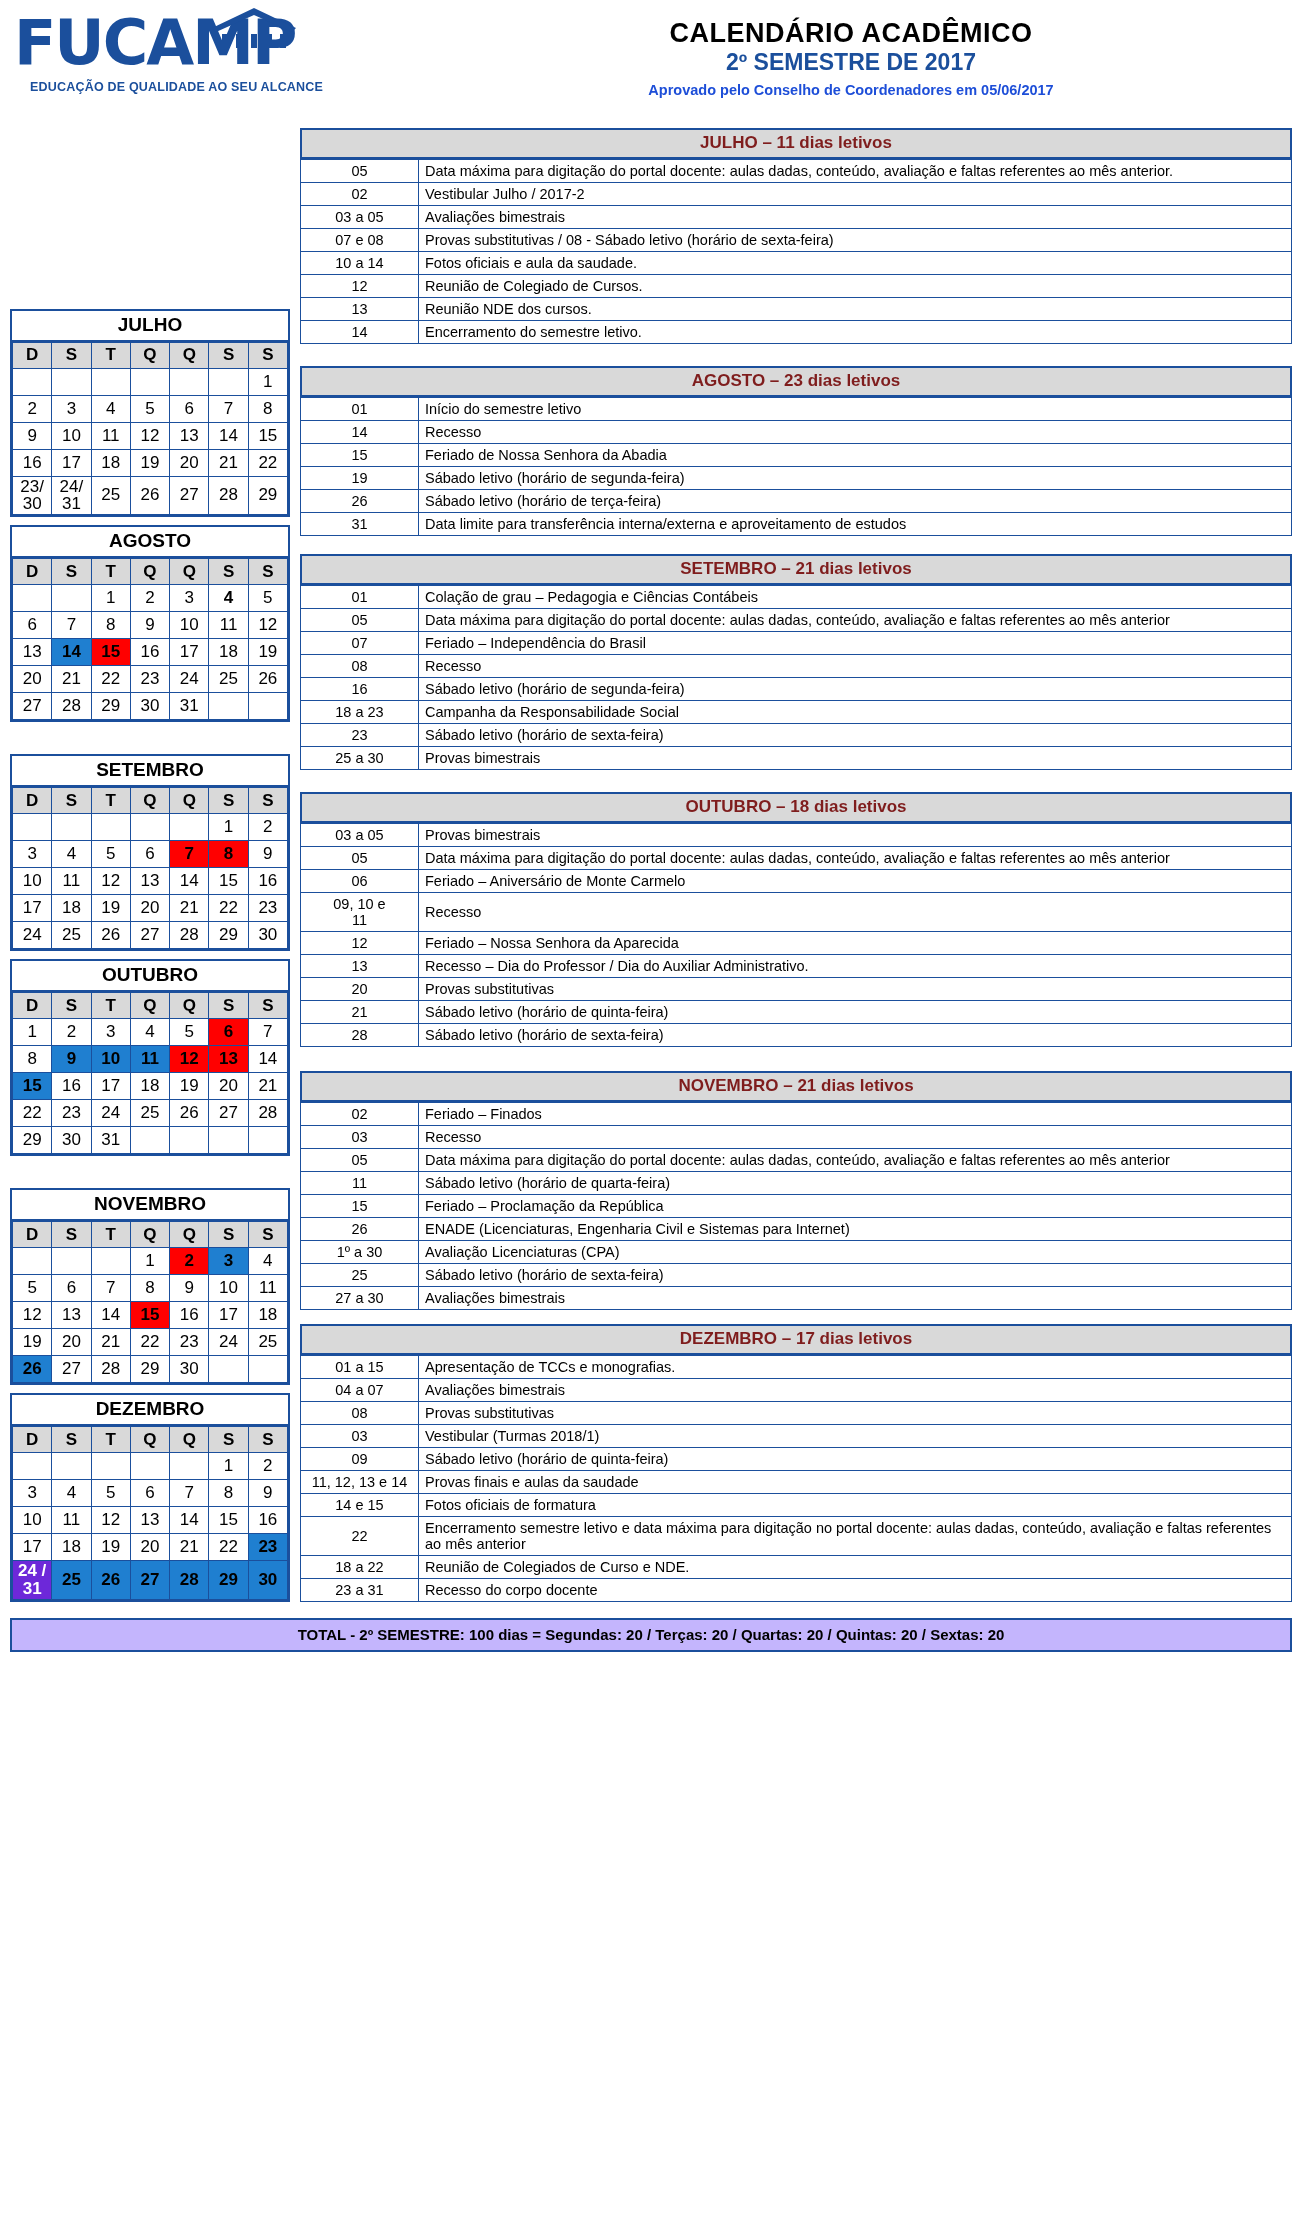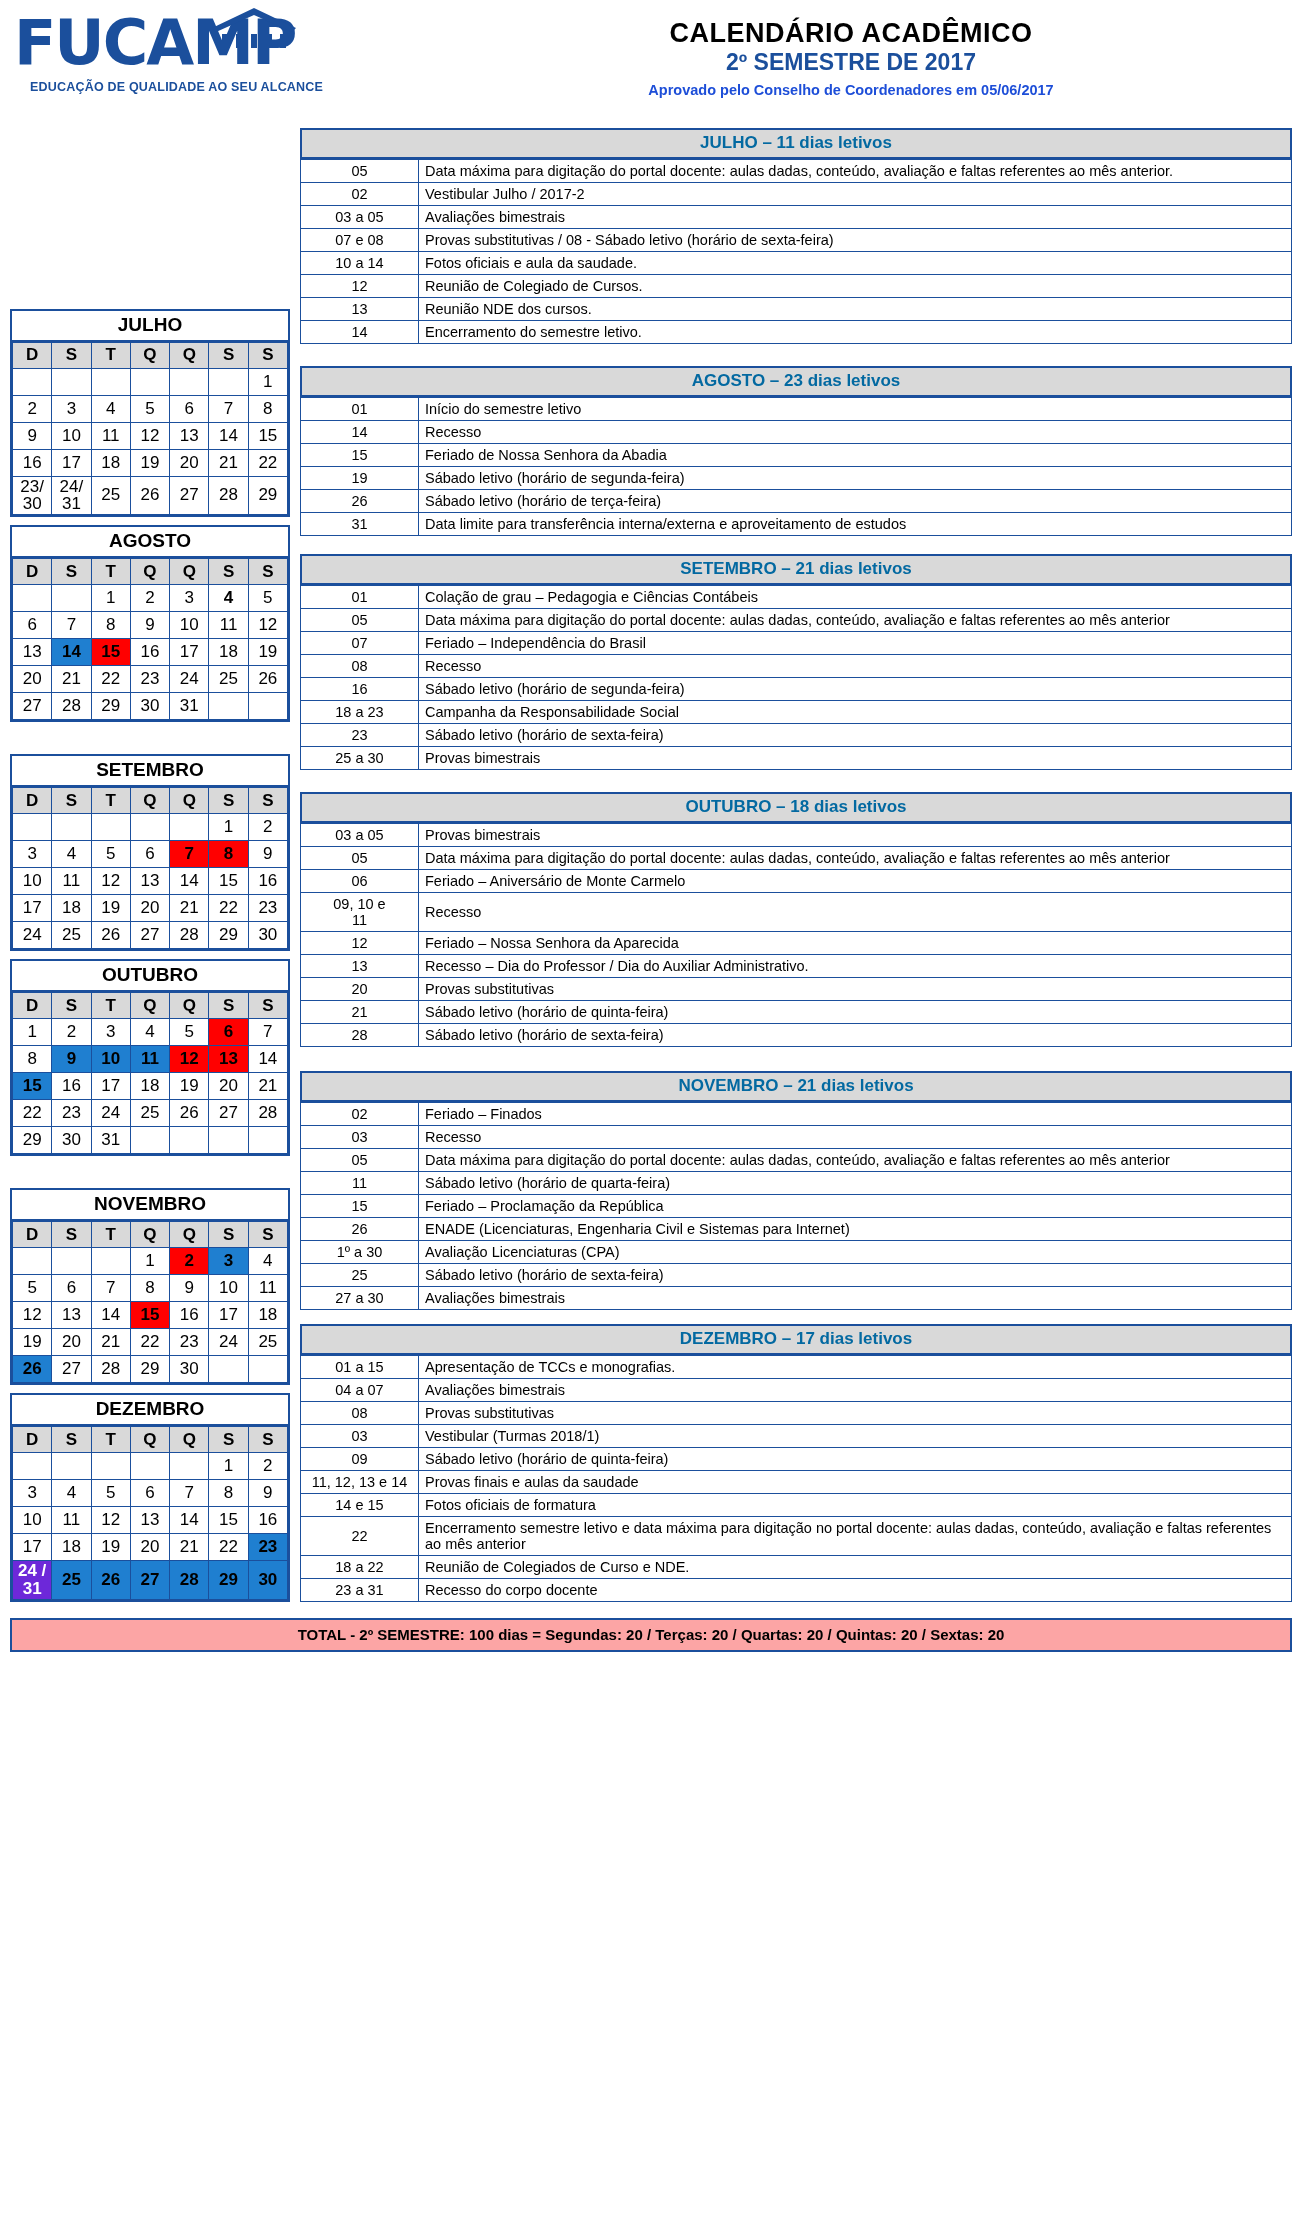--- a/index.html
+++ b/index.html
@@ -83,39 +83,39 @@
 
   
   .ev-block { margin-bottom: 8px; }
   .ev-head {
     background: #d9d9d9;
     border: 2px solid #1b4f9c;
     text-align: center;
     font-weight: bold;
     font-size: 17px;
     padding: 3px 0 4px 0;
-    color: #0369a1;
+    color: #7f1d1d;
   }
   table.ev { border-collapse: collapse; width: 100%; table-layout: fixed; }
   table.ev td {
     border: 1px solid #1b4f9c;
     font-size: 14.5px;
     padding: 3px 6px;
     color: #000;
     vertical-align: middle;
   }
   table.ev td.date {
     width: 118px; text-align: center; white-space: pre-line;
   }
   table.ev td.desc { text-align: left; }
 
   
   .footer {
     margin: 8px 0 0 0;
-    background: #fca5a5;
+    background: #c4b5fd;
     border: 2px solid #1b4f9c;
     text-align: center;
     font-weight: bold;
     font-size: 15px;
     padding: 6px 0 7px 0;
     color: #000;
   }
 </style>
 </head>
 <body>

